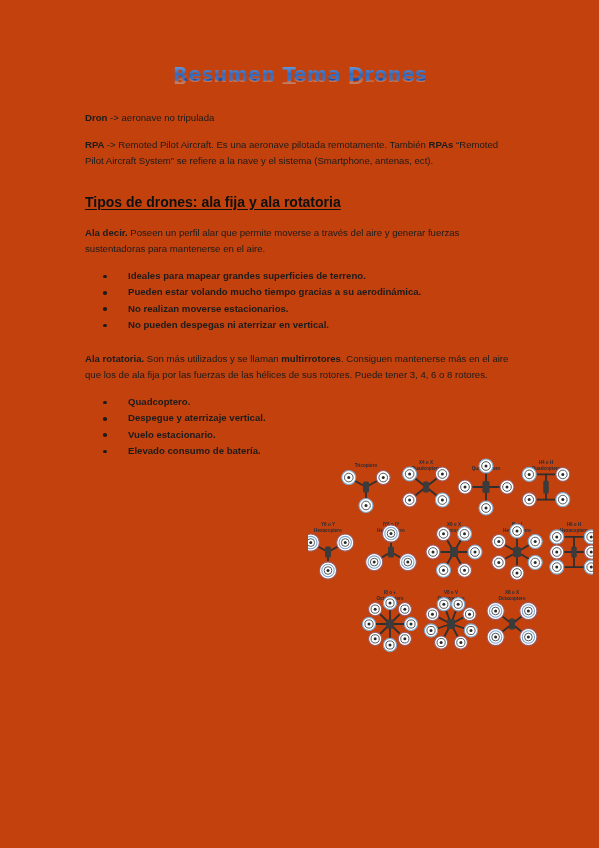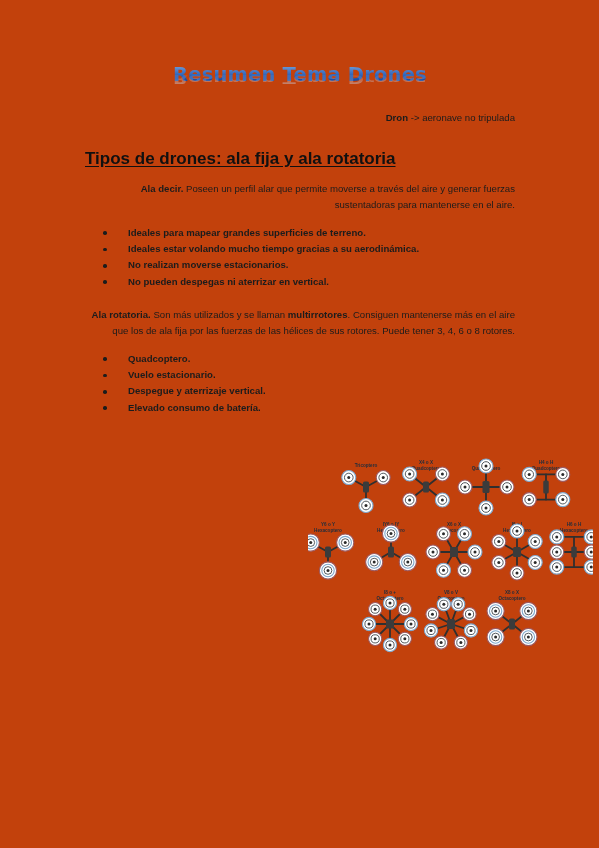--- a/index.html
+++ b/index.html
@@ -65,27 +65,27 @@
     -webkit-mask-image: linear-gradient(to top, rgba(0,0,0,0) 5%, rgba(0,0,0,0.85) 95%);
     mask-image: linear-gradient(to top, rgba(0,0,0,0) 5%, rgba(0,0,0,0.85) 95%);
     pointer-events: none;
   }
 
   
   p.para {
     font-size: 9.6px;
     line-height: 16.2px;
     margin: 0 0 11px 0;
-    text-align: right;
+    text-align: left;
     color: #1c1c1c;
   }
   p.para b { font-weight: bold; }
 
   .section-heading {
-    font-size: 17px;
+    font-size: 14px;
     font-weight: bold;
     text-decoration: underline;
     text-underline-offset: 2px;
     margin: 24px 0 14px 0;
     line-height: 17px;
     color: #101010;
   }
 
   ul.bullets {
     list-style: none;
@@ -129,40 +129,41 @@
 <div class="page">
 
   <div class="content">
 
     <div class="title-wrap">
       <span class="title">Resumen Tema Drones</span>
       <div class="title-reflection" aria-hidden="true">Resumen Tema Drones</div>
     </div>
 
     <p class="para" id="p-dron"><b>Dron </b><span>-&gt; aeronave no tripulada</span></p>
+    <p class="para" id="p-rpa"><b>RPA </b><span>-&gt; Remoted Pilot Aircraft. Es una aeronave pilotada remotamente. También </span><b>RPAs</b><span> “Remoted Pilot Aircraft System” se refiere a la nave y el sistema (Smartphone, antenas, ect).</span></p>
 
     <div class="section-heading">Tipos de drones: ala fija y ala rotatoria</div>
 
     <p class="para" id="p-ala-fija"><b>Ala decir.</b><span> Poseen un perfil alar que permite moverse a través del aire y generar fuerzas sustentadoras para mantenerse en el aire.</span></p>
 
     <ul class="bullets" id="ul-ala-fija">
         <li>Ideales para mapear grandes superficies de terreno.</li>
-        <li>Ideales estar volando mucho tiempo gracias a su aerodinámica.</li>
+        <li>Pueden estar volando mucho tiempo gracias a su aerodinámica.</li>
         <li>No realizan moverse estacionarios.</li>
         <li>No pueden despegas ni aterrizar en vertical.</li>
       </ul>
 
     <div class="spacer-sm"></div>
 
     <p class="para" id="p-ala-rotatoria"><b>Ala rotatoria.</b><span> Son más utilizados y se llaman </span><b>multirrotores</b><span>. Consiguen mantenerse más en el aire que los de ala fija por las fuerzas de las hélices de sus rotores. Puede tener 3, 4, 6 o 8 rotores.</span></p>
 
     <ul class="bullets" id="ul-ala-rotatoria">
         <li>Quadcoptero.</li>
+        <li>Despegue y aterrizaje vertical.</li>
         <li>Vuelo estacionario.</li>
-        <li>Despegue y aterrizaje vertical.</li>
         <li>Elevado consumo de batería.</li>
       </ul>
 
   </div>
 
   <div class="diagram">
     <svg id="diagram-svg" width="285" height="212" viewBox="0 0 285 212" xmlns="http://www.w3.org/2000/svg">
         <g>
           <text x="58" y="14.8" text-anchor="middle" font-size="4.6" font-family="&quot;Liberation Sans&quot;, sans-serif" font-weight="bold" fill="#1f2d3d">Tricoptero</text>
           <line x1="58" y1="35" x2="40.78" y2="25.549999999999997" stroke="#2f2f2f" stroke-width="1.8" stroke-linecap="round"></line>

